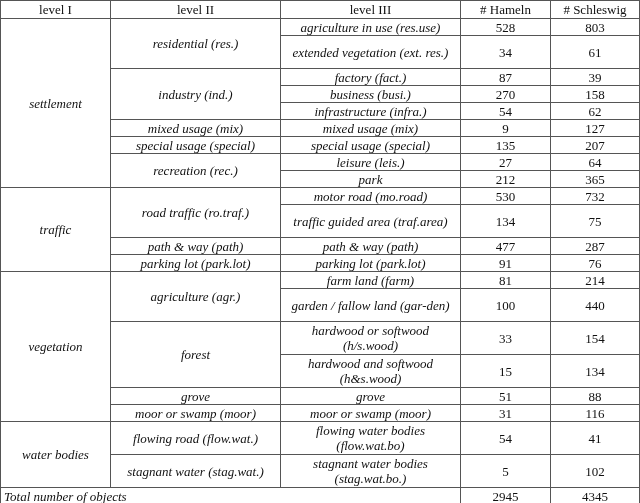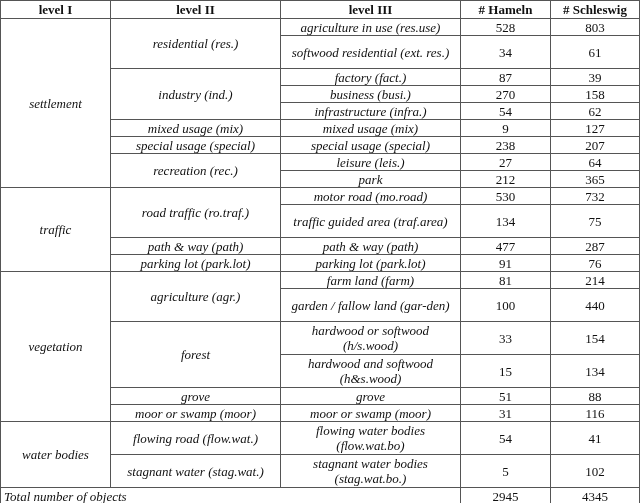--- a/index.html
+++ b/index.html
@@ -1,19 +1,19 @@
 <!DOCTYPE html>
 <html><head>
 <meta charset="utf-8">
 <style>
   html, body { margin:0; padding:0; background:#ffffff; }
   body { width:640px; height:503px; overflow:hidden; font-family:"Liberation Serif", serif; color:#111; }
   table { border-collapse:collapse; table-layout:fixed; width:639px; margin-left:0; }
   td, th { border:1.5px solid #555; text-align:center; vertical-align:middle; padding:0 3px; font-size:13px; line-height:15px; overflow:hidden; }
-  th { font-weight:bold; height:17px; font-size:13px; }
+  th { font-weight:normal; height:17px; font-size:13px; }
   td.it { font-style:italic; }
   tr.h1 td { height:16px; }
   tr.h2 td { height:32px; }
   td.total { text-align:left; padding-right:8px; font-style:italic; }
 </style>
 </head>
 <body>
 
 <table>
   <colgroup>
@@ -35,21 +35,21 @@
   <tbody>
 
     <tr class="h1">
       <td class="it" rowspan="9">settlement</td>
       <td class="it" rowspan="2">residential (res.)</td>
       <td class="it">agriculture in use (res.use)</td>
       <td>528</td>
       <td>803</td>
     </tr>
     <tr class="h2">
-      <td class="it">softwood residential (ext. res.)</td>
+      <td class="it">extended vegetation (ext. res.)</td>
       <td>34</td>
       <td>61</td>
     </tr>
     <tr class="h1">
       <td class="it" rowspan="3">industry (ind.)</td>
       <td class="it">factory (fact.)</td>
       <td>87</td>
       <td>39</td>
     </tr>
     <tr class="h1">
@@ -64,21 +64,21 @@
     </tr>
     <tr class="h1">
       <td class="it">mixed usage (mix)</td>
       <td class="it">mixed usage (mix)</td>
       <td>9</td>
       <td>127</td>
     </tr>
     <tr class="h1">
       <td class="it">special usage (special)</td>
       <td class="it">special usage (special)</td>
-      <td>238</td>
+      <td>135</td>
       <td>207</td>
     </tr>
     <tr class="h1">
       <td class="it" rowspan="2">recreation (rec.)</td>
       <td class="it">leisure (leis.)</td>
       <td>27</td>
       <td>64</td>
     </tr>
     <tr class="h1">
       <td class="it">park</td>

